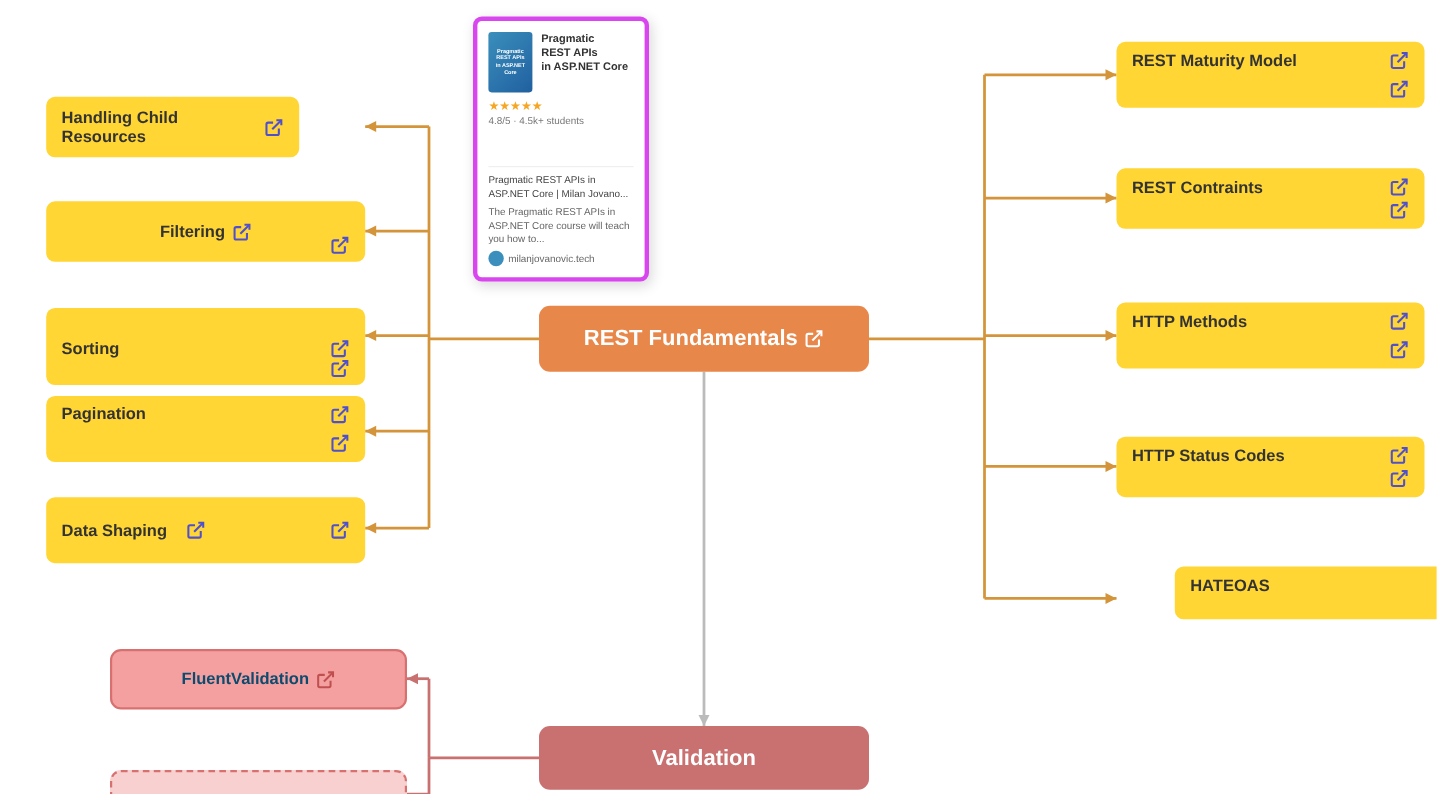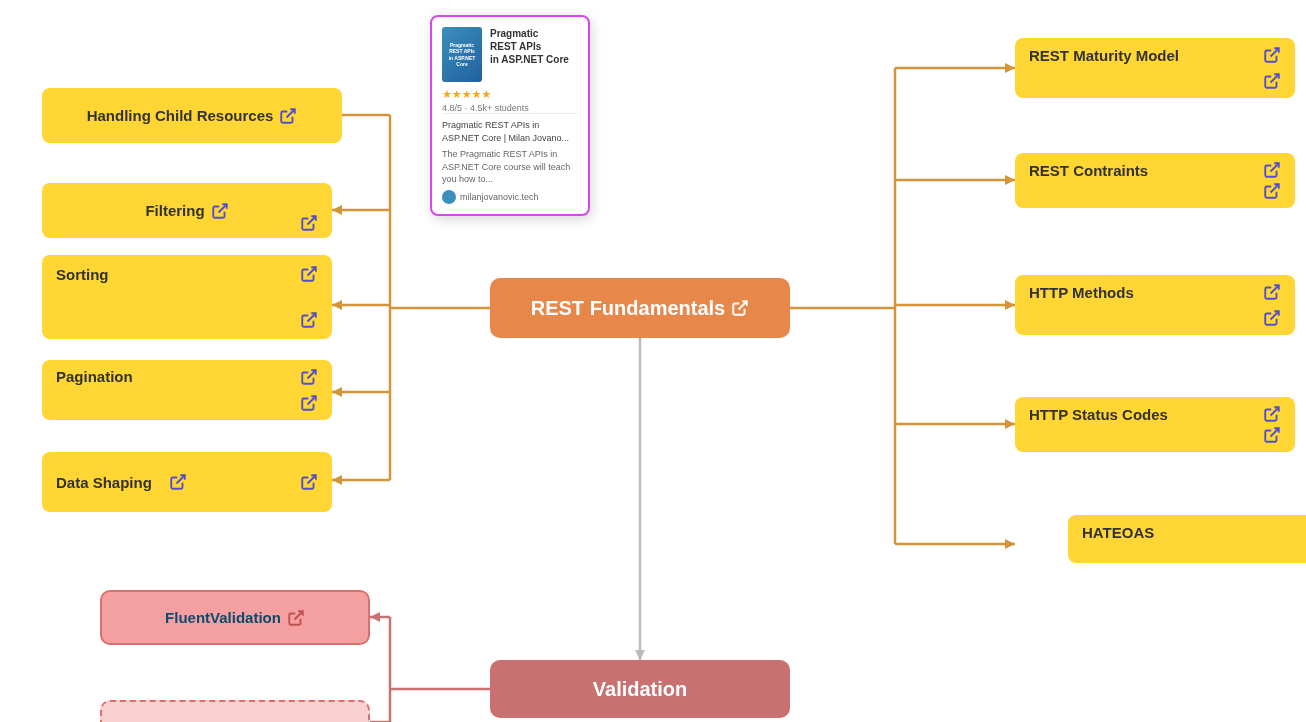--- a/index.html
+++ b/index.html
@@ -88,21 +88,21 @@
 
     .ext-icon svg {
       width: 100%;
       height: 100%;
     }
 
     
     .course-card {
       position: absolute;
       background: #fff;
-      border: 2px solid #d946ef;
+      border: 4px solid #d946ef;
       border-radius: 8px;
       box-shadow: 2px 4px 12px rgba(0,0,0,0.15);
       width: 160px;
       padding: 10px;
       font-size: 11px;
     }
 
     .course-card-header {
       display: flex;
       gap: 8px;
@@ -142,20 +142,21 @@
       color: #777;
       font-size: 9px;
     }
 
     .course-description {
       font-size: 9px;
       color: #555;
       line-height: 1.4;
       border-top: 1px solid #eee;
       padding-top: 5px;
+      margin-top: 36px;
     }
 
     .course-author {
       display: flex;
       align-items: center;
       gap: 4px;
       margin-top: 4px;
       font-size: 9px;
       color: #666;
     }
@@ -255,21 +256,21 @@
     <span>REST Fundamentals</span>
     <span class="ext-icon">
       <svg viewBox="0 0 24 24" fill="none" stroke="#fff" stroke-width="2.5">
         <path d="M18 13v6a2 2 0 01-2 2H5a2 2 0 01-2-2V8a2 2 0 012-2h6"></path>
         <polyline points="15 3 21 3 21 9"></polyline>
         <line x1="10" y1="14" x2="21" y2="3"></line>
       </svg>
     </span>
   </div>
 
-  <div class="node node-yellow" style="left: 42px; top: 88px; width: 300px; height: 55px;">
+  <div class="node node-yellow" style="left: 42px; top: 88px; width: 230px; height: 55px;">
     <span>Handling Child Resources</span>
     <span class="ext-icon">
       <svg viewBox="0 0 24 24" fill="none" stroke="#5050cc" stroke-width="2.5">
         <path d="M18 13v6a2 2 0 01-2 2H5a2 2 0 01-2-2V8a2 2 0 012-2h6"></path>
         <polyline points="15 3 21 3 21 9"></polyline>
         <line x1="10" y1="14" x2="21" y2="3"></line>
       </svg>
     </span>
   </div>
 
@@ -285,21 +286,21 @@
     <br>
     <span class="ext-icon" style="position:absolute; bottom:6px; right:14px;">
       <svg viewBox="0 0 24 24" fill="none" stroke="#5050cc" stroke-width="2.5">
         <path d="M18 13v6a2 2 0 01-2 2H5a2 2 0 01-2-2V8a2 2 0 012-2h6"></path>
         <polyline points="15 3 21 3 21 9"></polyline>
         <line x1="10" y1="14" x2="21" y2="3"></line>
       </svg>
     </span>
   </div>
 
-  <div class="node node-yellow" style="left: 42px; top: 255px; width: 290px; height: 84px; flex-direction: column; justify-content: space-between; padding: 10px 14px;">
+  <div class="node node-yellow" style="left: 42px; top: 280px; width: 290px; height: 70px; flex-direction: column; justify-content: space-between; padding: 28px 14px;">
     <div style="display:flex; align-items:center; justify-content:space-between; width:100%;">
       <span>Sorting</span>
       <span class="ext-icon">
         <svg viewBox="0 0 24 24" fill="none" stroke="#5050cc" stroke-width="2.5">
           <path d="M18 13v6a2 2 0 01-2 2H5a2 2 0 01-2-2V8a2 2 0 012-2h6"></path>
           <polyline points="15 3 21 3 21 9"></polyline>
           <line x1="10" y1="14" x2="21" y2="3"></line>
         </svg>
       </span>
     </div>

